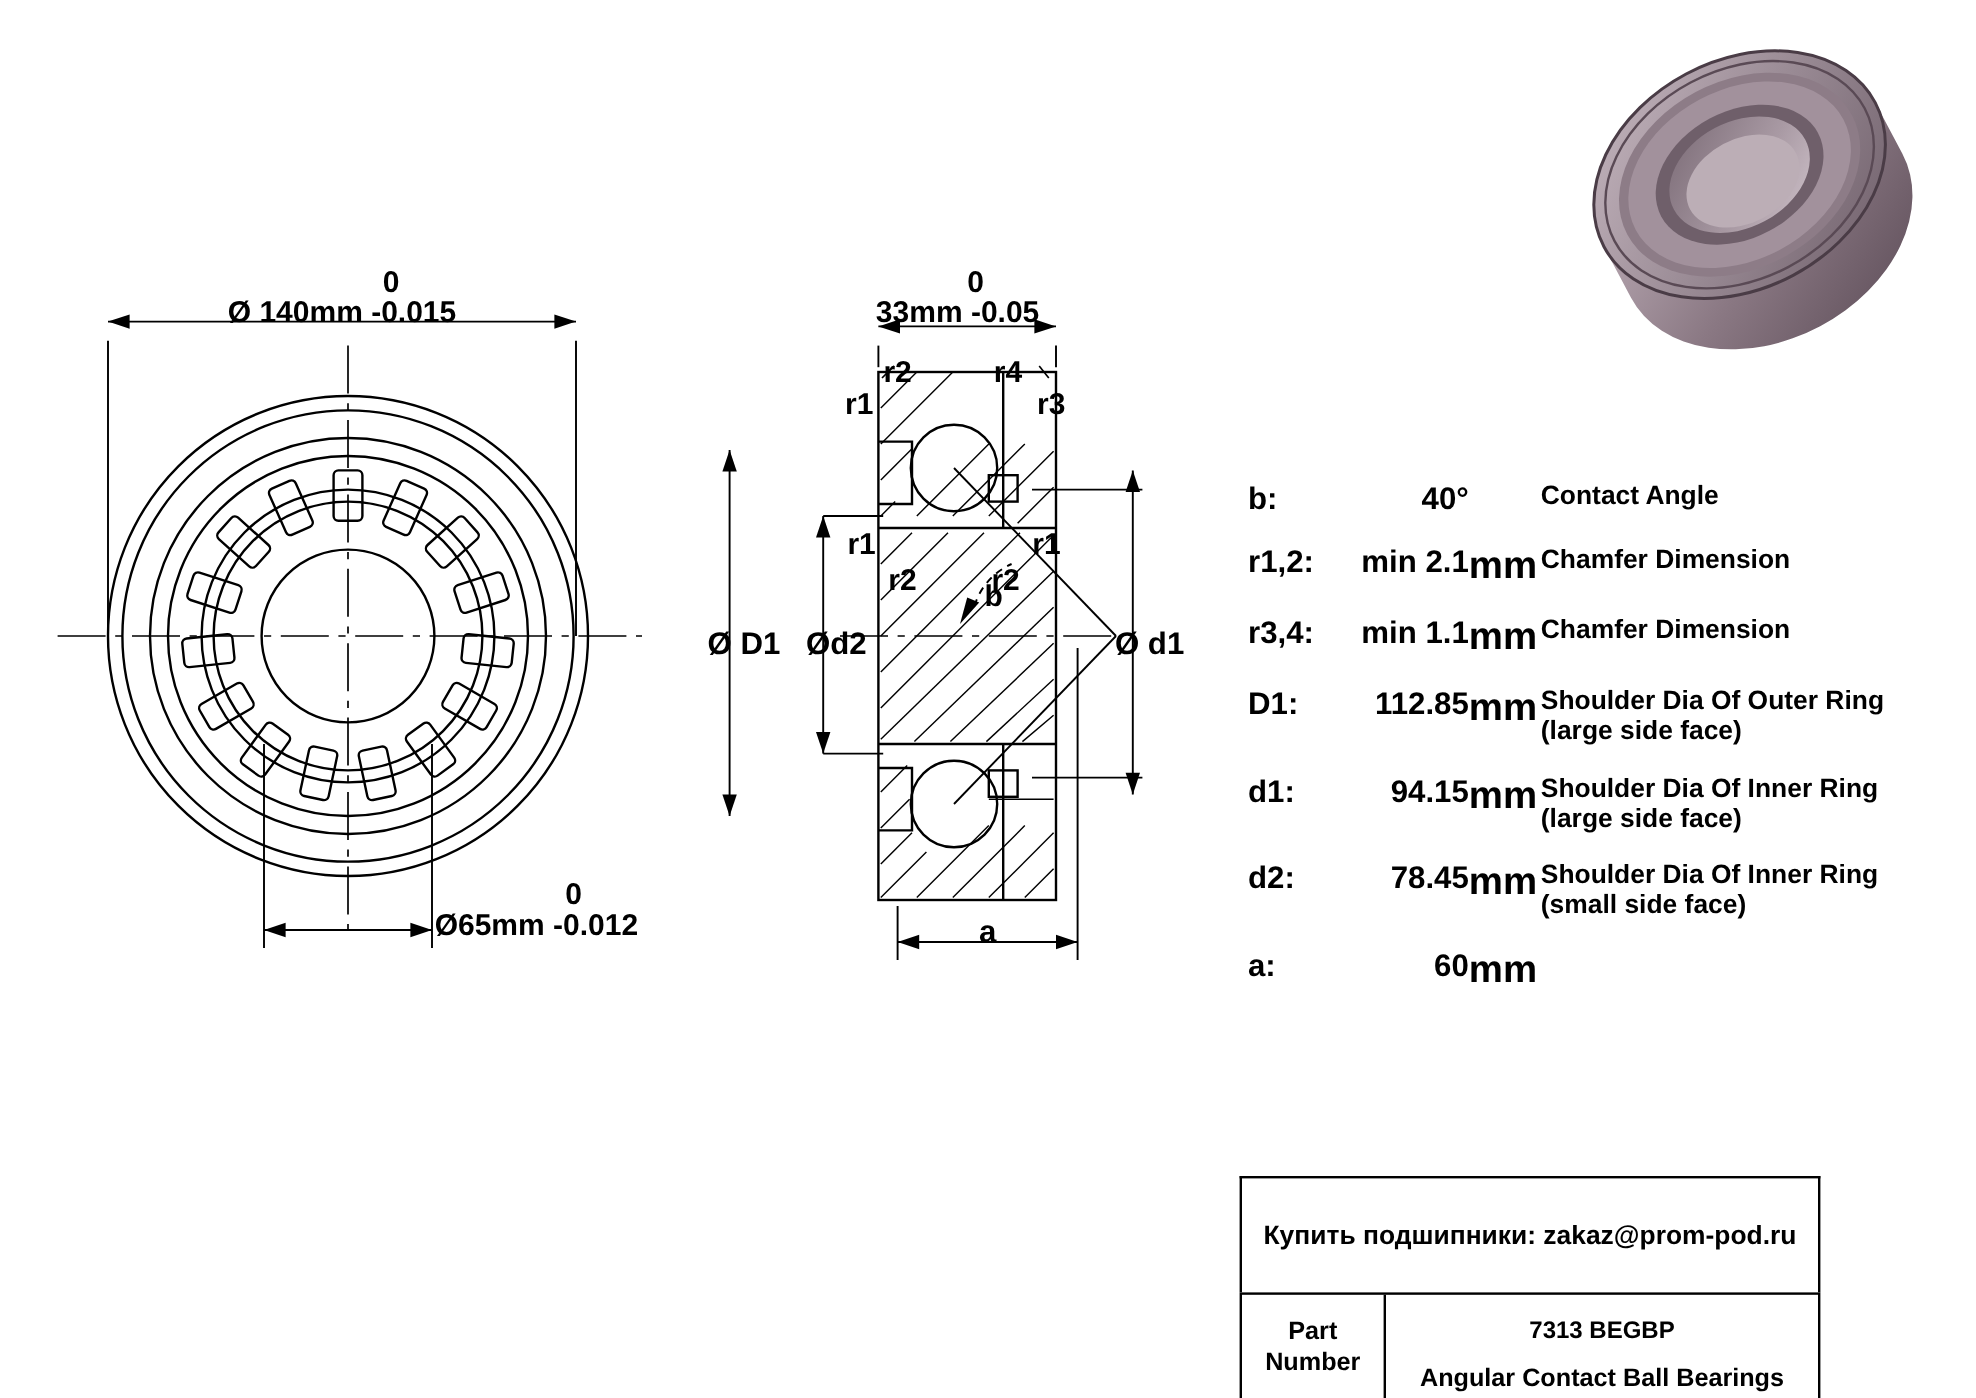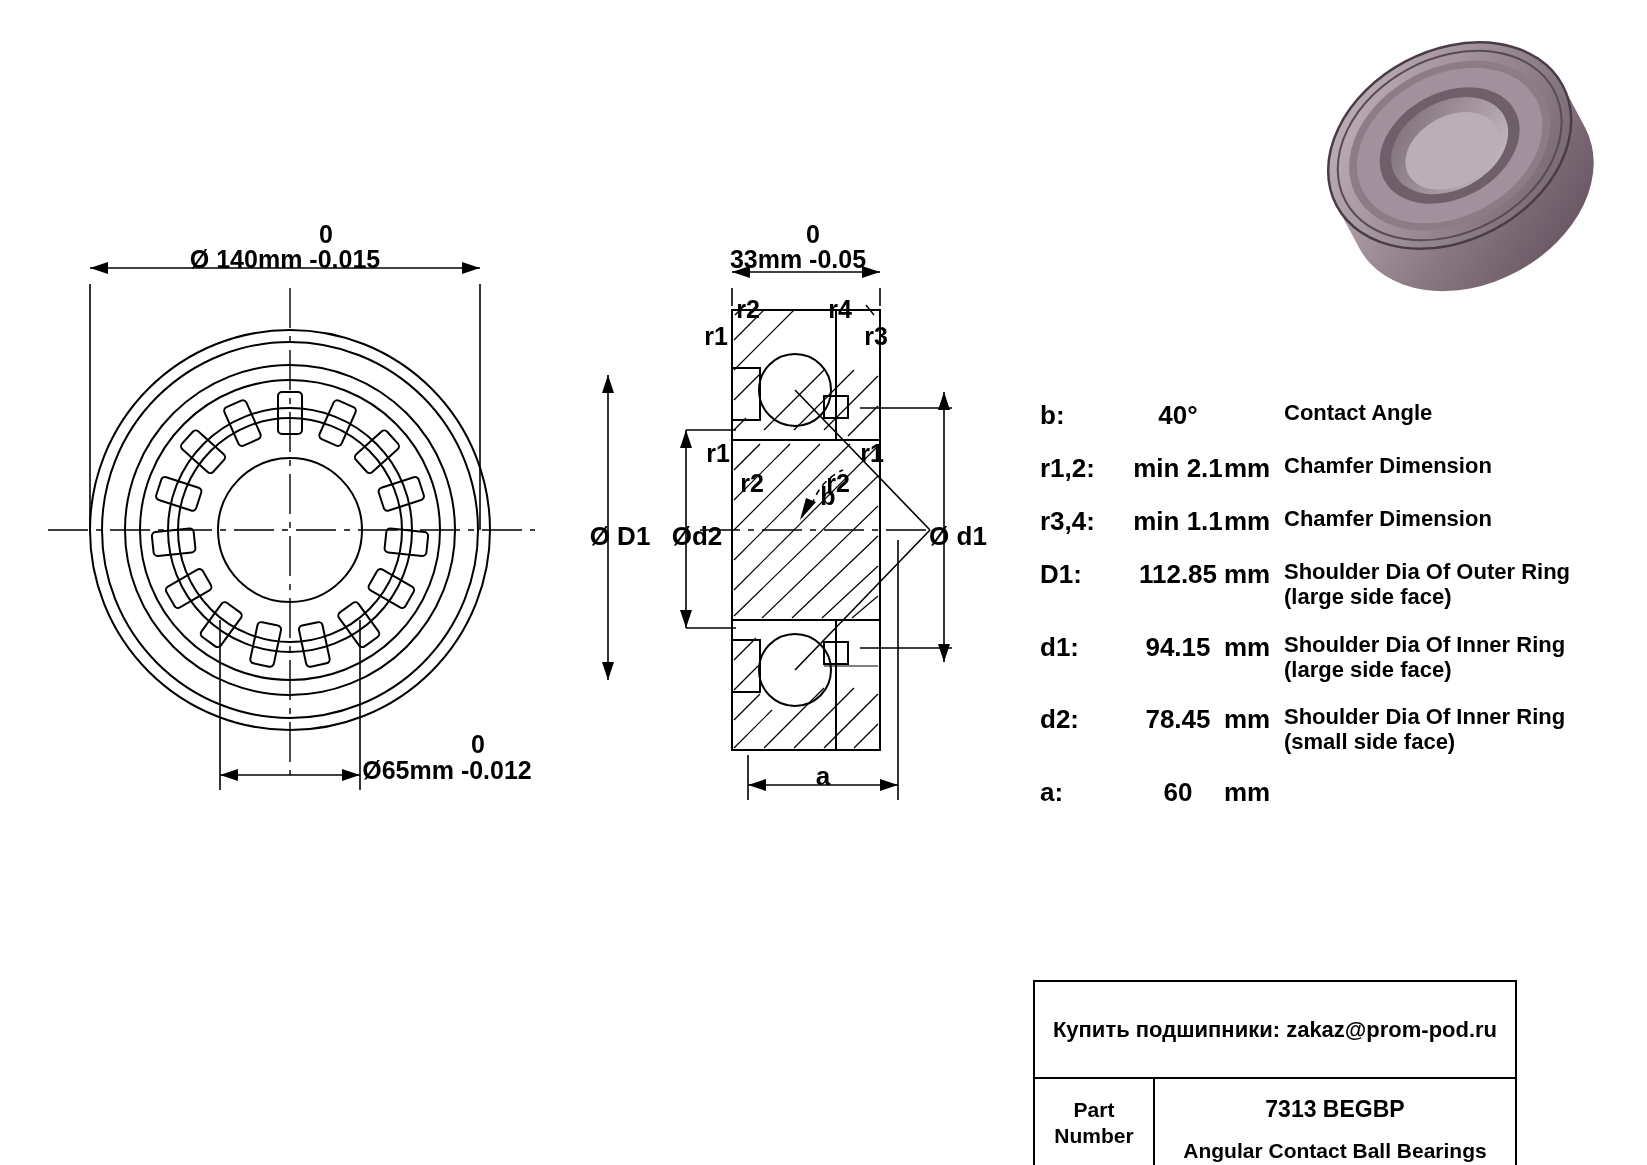--- a/index.html
+++ b/index.html
@@ -2,30 +2,30 @@
 <html><head>
 <meta charset="utf-8">
 <style>
   html,body{margin:0;padding:0;background:#ffffff;}
   body{width:1647px;height:1165px;position:relative;font-family:"Liberation Sans",sans-serif;color:#000;}
   .stage{position:absolute;left:0;top:0;width:1647px;height:1165px;}
   svg{position:absolute;left:0;top:0;}
   .spec{position:absolute;left:1040px;top:400px;width:600px;}
   .spec-row{display:flex;align-items:flex-start;margin-bottom:22px;}
   .sym{width:92px;font-size:26px;font-weight:bold;letter-spacing:0px;}
-  .val{width:92px;font-size:26px;font-weight:bold;text-align:center;}
-  .unit{width:60px;font-size:26px;font-weight:bold;text-align:left;}
+  .val{width:92px;font-size:26px;font-weight:bold;text-align:right;}
+  .unit{width:60px;font-size:32px;font-weight:bold;text-align:left;}
   .desc{flex:1;font-size:22px;font-weight:bold;line-height:1.15;}
   .title-block{position:absolute;left:1033px;top:980px;width:484px;height:185px;}
   .tb-top{height:95px;border:2px solid #000;border-bottom:none;display:flex;align-items:center;justify-content:center;}
   .tb-email{font-size:22px;font-weight:bold;}
   .tb-bottom{height:88px;border:2px solid #000;display:flex;}
   .tb-left{width:118px;border-right:2px solid #000;display:flex;flex-direction:column;align-items:center;justify-content:center;font-size:21px;font-weight:bold;line-height:1.25;}
   .tb-right{flex:1;display:flex;flex-direction:column;align-items:center;justify-content:center;}
-  .tb-part{font-size:23px;font-weight:bold;margin-bottom:4px;margin-top:12px;}
+  .tb-part{font-size:20px;font-weight:bold;margin-bottom:4px;margin-top:12px;}
   .tb-sub{font-size:21px;font-weight:bold;margin-top:12px;}
   .lbl{font-size:25px;font-weight:bold;}
   text{font-family:"Liberation Sans",sans-serif;}
 </style>
 </head>
 <body>
 
 <div class="stage">
 
   <svg width="1647" height="1165" viewBox="0 0 1647 1165">

